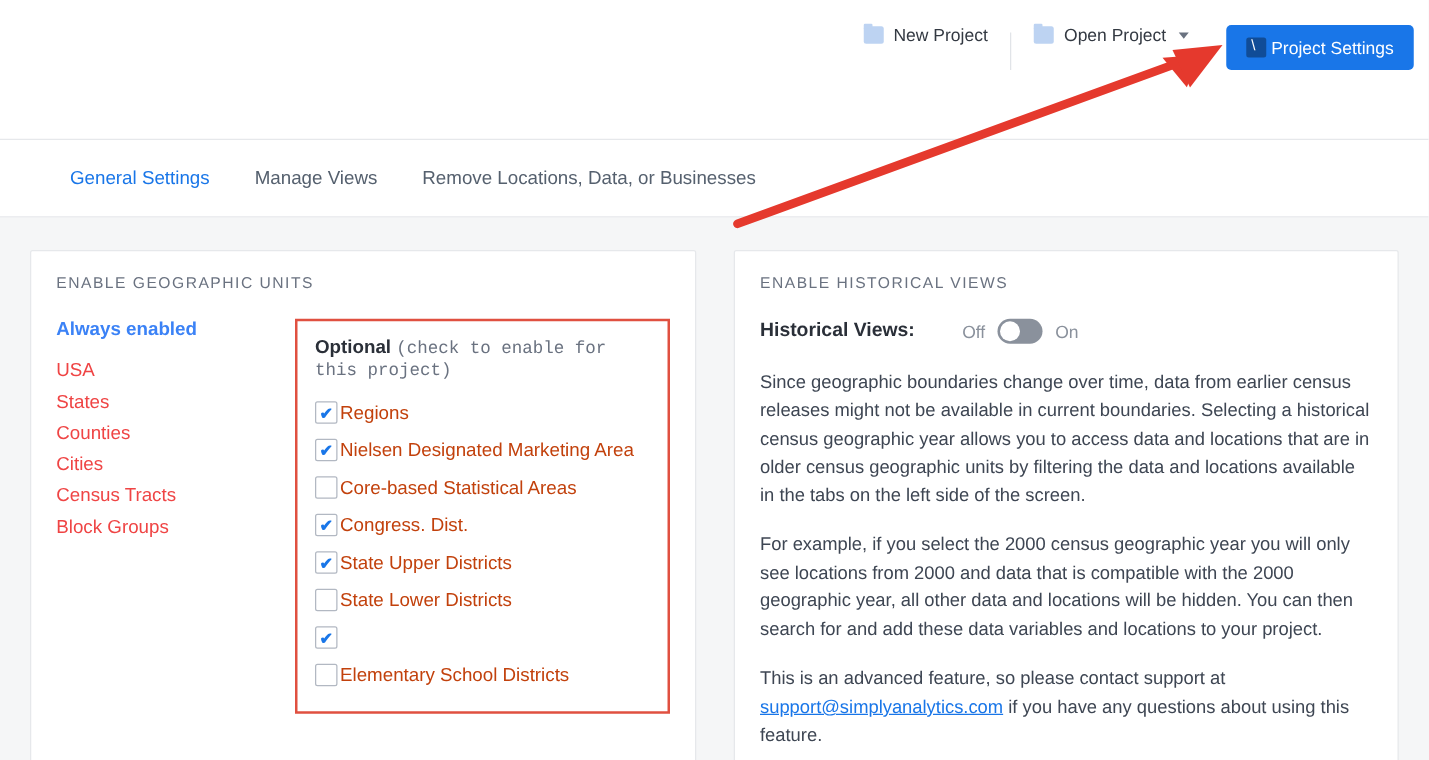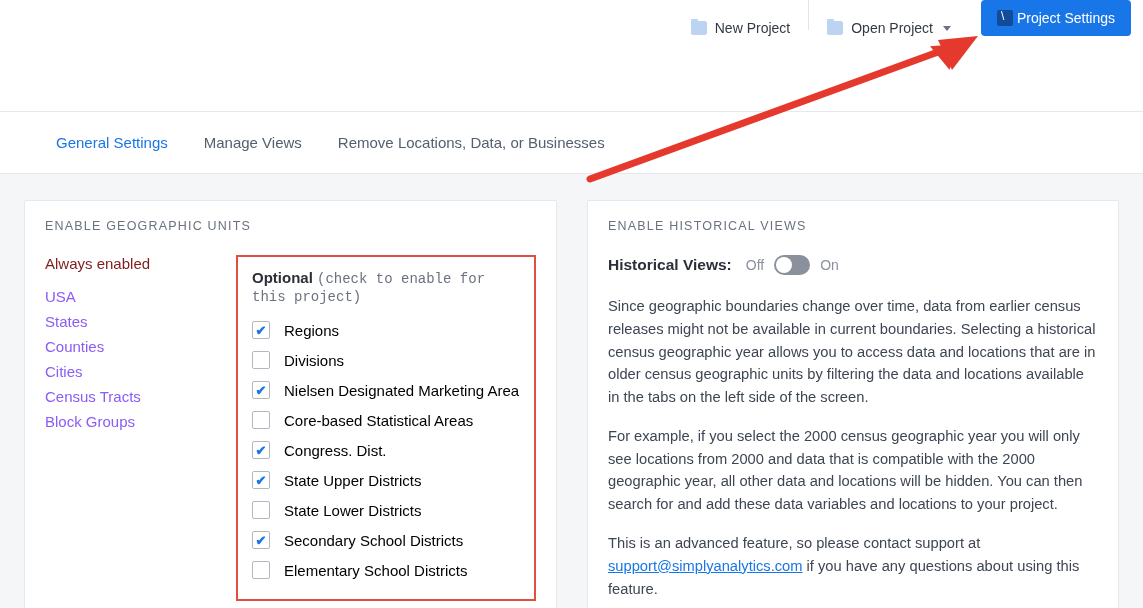--- a/index.html
+++ b/index.html
@@ -11,21 +11,21 @@
     height:608px;
     overflow:hidden;
     position:relative;
   }
 
   
   .toolbar {
     background:#fff;
     height:56px;
     display:flex;
-    align-items:flex-start;
+    align-items:flex-end;
     justify-content:flex-end;
     padding:0 12px;
     gap:0;
   }
   .toolbar-item {
     display:flex;
     align-items:center;
     gap:8px;
     padding:0 18px;
     height:56px;
@@ -134,64 +134,64 @@
     letter-spacing:1.2px;
     color:#6a7280;
     font-weight:500;
     margin-bottom:22px;
   }
 
   
   .geo-cols { display:flex; gap:36px; }
   .col-left { width:155px; }
   .col-left h4 {
-    font-size:15px; font-weight:400; color:#7f1d1d; margin-bottom:12px;
+    font-size:15px; font-weight:700; color:#3b82f6; margin-bottom:12px;
   }
   .col-left .list div{
     font-size:15px;
-    color:#8b5cf6;
+    color:#ef4444;
     padding:4px 0;
   }
   .col-right {
     border:2px solid #e05040;
     padding:12px 14px 14px 14px;
     width:300px;
   }
   .col-right .opt-head{
     font-size:15px;
     margin-bottom:10px;
   }
   .col-right .opt-head b{ font-weight:700;color:#2a2f38;text-align:right;}
   .col-right .opt-head .hint{ color:#6a7280; font-size:14px;font-family:Liberation Mono, monospace;}
   .chk-row{
-    display:flex; align-items:flex-end; gap:14px;
+    display:flex; align-items:flex-end; gap:2px;
     padding:6px 0;
     font-size:15px;
-    color:#000000;
+    color:#c2410c;
     cursor:pointer;
   }
   .chk{
     width:18px;height:18px;
     border:1.5px solid #b2b8c2;
     border-radius:2px;
     display:flex;align-items:center;justify-content:center;
     flex-shrink:0;
   }
   .chk.checked::after{
     content:"✔";
     font-size:13px;
     color:#1976e8;
     font-weight:700;
     line-height:1;
   }
 
   
   .hist-row{ display:flex; align-items:center; gap:14px; margin-bottom:20px;}
   .hist-row h4{ font-size:15.5px; font-weight:700; color:#2a2f38;}
-  .off-on{ display:flex; align-items:center; gap:10px; }
+  .off-on{ display:flex; align-items:center; gap:10px;margin-left:24px; }
   .off-on span{ font-size:14px; color:#8a919c;}
   .toggle{
     width:36px;height:20px;border-radius:999px;
     background:#8a919c;
     position:relative;
   }
   .toggle::after{
     content:"";position:absolute;left:2px;top:2px;
     width:16px;height:16px;border-radius:50%;
     background:#fff;
@@ -258,24 +258,20 @@
         <div class="opt-head">
           <b>Optional</b>
           <span class="hint">(check to enable for this project)</span>
         </div>
         <div id="optional-list">
             <div class="chk-row">
               <span class="chk checked"></span>
               <span>Regions</span>
             </div>
             <div class="chk-row">
-              <span class="chk"></span>
-              <span>Divisions</span>
-            </div>
-            <div class="chk-row">
               <span class="chk checked"></span>
               <span>Nielsen Designated Marketing Area</span>
             </div>
             <div class="chk-row">
               <span class="chk"></span>
               <span>Core-based Statistical Areas</span>
             </div>
             <div class="chk-row">
               <span class="chk checked"></span>
               <span>Congress. Dist.</span>
@@ -283,21 +279,20 @@
             <div class="chk-row">
               <span class="chk checked"></span>
               <span>State Upper Districts</span>
             </div>
             <div class="chk-row">
               <span class="chk"></span>
               <span>State Lower Districts</span>
             </div>
             <div class="chk-row">
               <span class="chk checked"></span>
-              <span>Secondary School Districts</span>
             </div>
             <div class="chk-row">
               <span class="chk"></span>
               <span>Elementary School Districts</span>
             </div>
           </div>
       </div>
     </div>
   </div>
 

